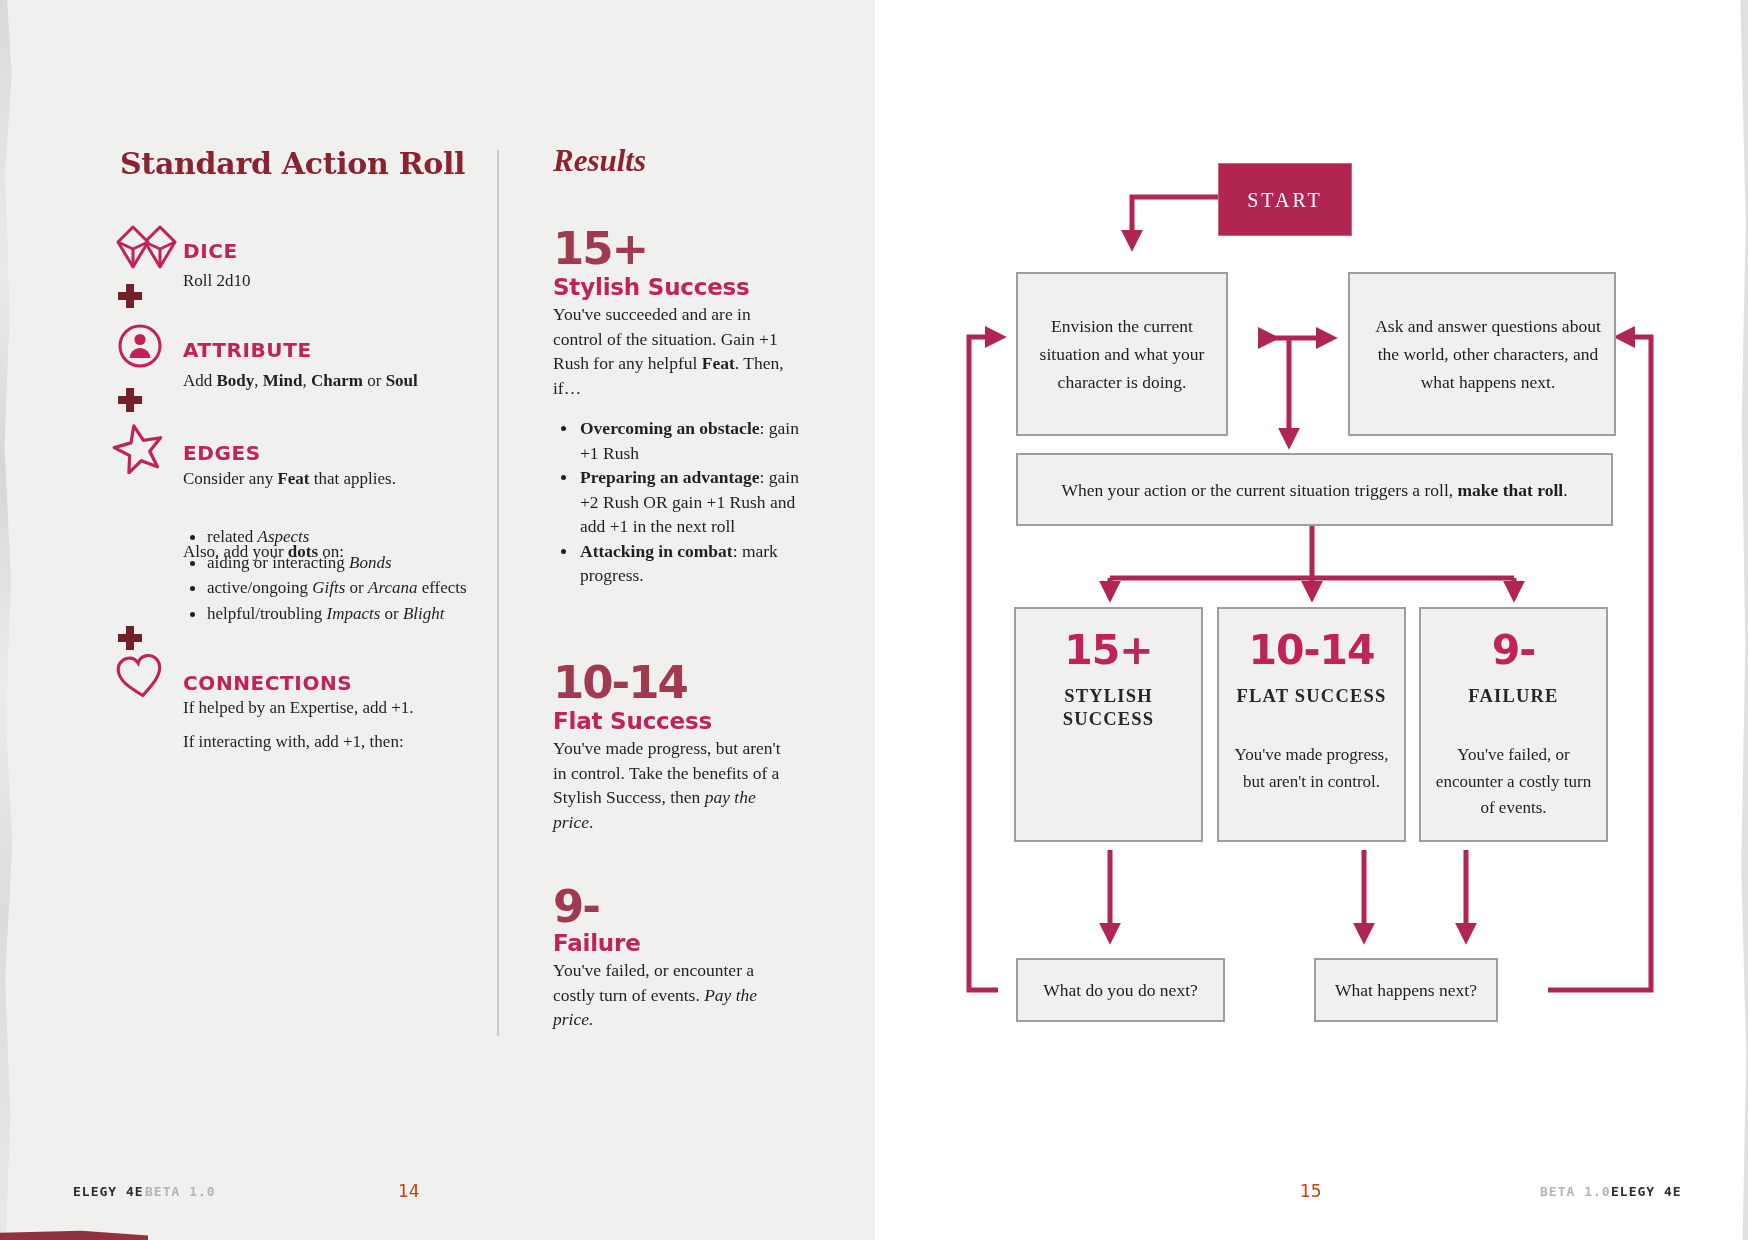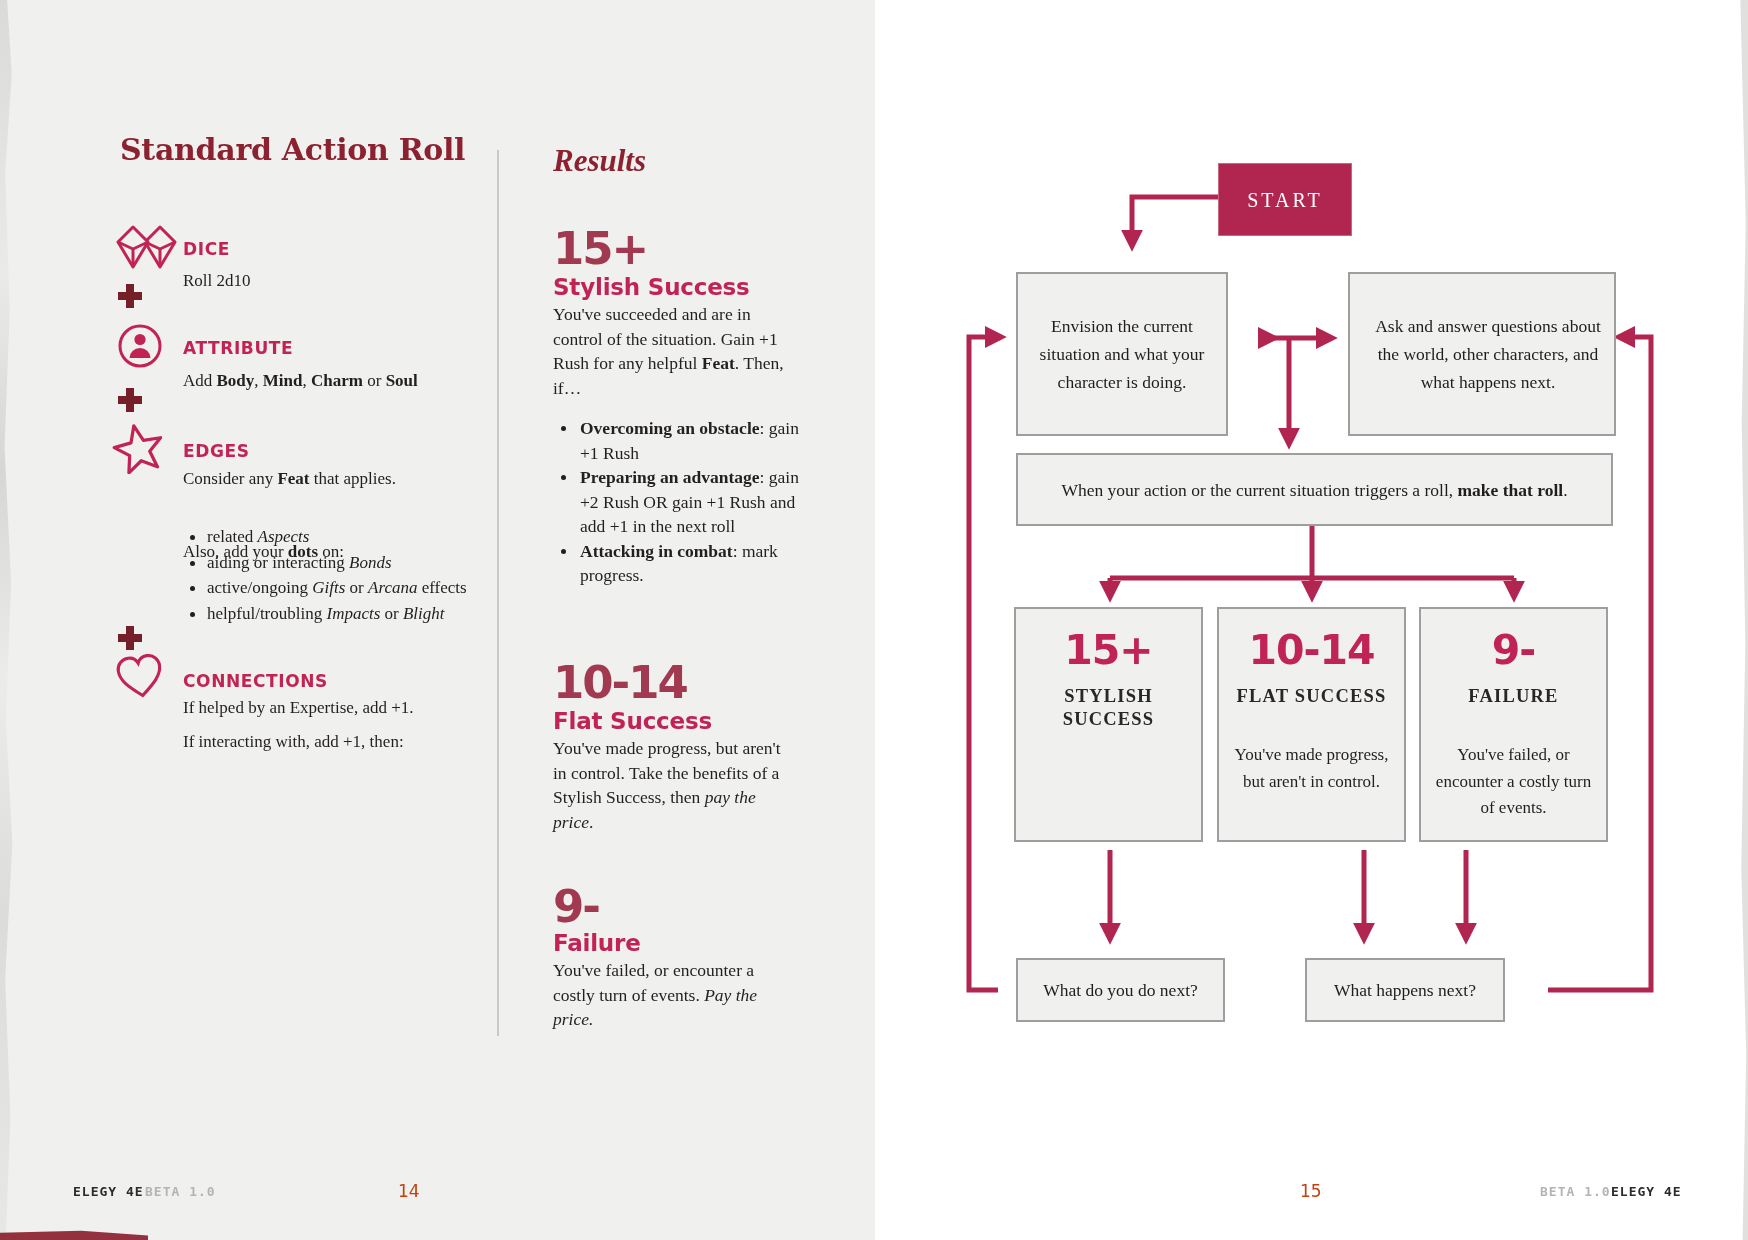--- a/index.html
+++ b/index.html
@@ -18,21 +18,21 @@
     opacity:.85;}
   .edge-right{left:1739px;top:0;width:9px;height:1240px;background:#dedddb;
     clip-path:polygon(15% 0,100% 0,100% 100%,40% 100%,80% 85%,25% 70%,70% 52%,30% 34%,75% 18%);
     opacity:.9;}
   .smudge-bl{left:0;top:1229px;width:148px;height:11px;background:#8c2130;
     clip-path:polygon(0 35%,55% 15%,100% 60%,100% 100%,0 100%);opacity:.92;}
 
   
   .doc-title{font-family:"DejaVu Serif",serif;font-weight:700;font-size:30px;
     letter-spacing:-.3px;color:#8c2130;}
-  .step-label{font-family:"DejaVu Sans",sans-serif;font-weight:700;font-size:17px;
+  .step-label{font-family:"DejaVu Sans",sans-serif;font-weight:700;font-size:20px;
     letter-spacing:.6px;color:#c12355;}
   .body-txt{font-size:17px;line-height:25px;color:#231f20;}
   .b{font-weight:bold;} .i{font-style:italic;}
   .dotlist{list-style:none;margin:0;padding:0;}
   .dotlist li{position:relative;padding-left:24px;white-space:nowrap;}
   .dotlist li::before{content:"";position:absolute;left:7px;top:11px;width:5px;height:5px;
     border-radius:50%;background:#231f20;}
   .plus{width:24px;height:24px;}
   .plus::before{content:"";position:absolute;left:8px;top:0;width:8px;height:24px;background:#752029;}
   .plus::after{content:"";position:absolute;left:0;top:8px;width:24px;height:8px;background:#752029;}
@@ -71,21 +71,21 @@
     letter-spacing:1.2px;color:#2a2526;line-height:23px;margin-top:14px;height:47px;}
   .obody{font-size:17px;line-height:26.5px;padding:0 13px;margin-top:10px;}
 </style>
 </head>
 <body>
 
 <div id="stage">
 
   <div id="page-left" class="abs">
 
-    <div class="abs doc-title" style="left:120px;top:132px;">Standard Action Roll</div>
+    <div class="abs doc-title" style="left:120px;top:146px;">Standard Action Roll</div>
 
     <div class="abs divider" style="left:497px;top:150px;height:886px;"></div>
 
     <svg class="abs" style="left:116px;top:224px;" width="62" height="46" viewBox="0 0 62 46">
       <g fill="#f0f0ee" stroke="#c12355" stroke-width="3" stroke-linejoin="round">
         <polygon points="44,3 59,18 44,43 29,18"></polygon>
         <polyline points="29,18 44,25 59,18" fill="none"></polyline>
         <line x1="44" y1="25" x2="44" y2="43"></line>
         <polygon points="17,3 32,18 17,43 2,18"></polygon>
         <polyline points="2,18 17,25 32,18" fill="none"></polyline>
@@ -214,21 +214,21 @@
     </div>
     <div class="abs obox" style="left:544px;top:607px;width:189px;height:235px;">
       <div class="onum">9-</div>
       <div class="oname">FAILURE</div>
       <div class="obody">You've failed, or encounter a costly turn of events.</div>
     </div>
 
     <div class="abs fbox" style="left:141px;top:958px;width:209px;height:64px;">
       <div class="pad">What do you do next?</div>
     </div>
-    <div class="abs fbox" style="left:430px;top:958px;width:200px;height:64px;">
+    <div class="abs fbox" style="left:439px;top:958px;width:184px;height:64px;">
       <div class="pad">What happens next?</div>
     </div>
 
     <div class="abs pagenum" style="left:425px;top:1181px;">15</div>
     <div class="abs beta" style="left:665px;top:1184px;">BETA 1.0</div>
     <div class="abs brand" style="left:736px;top:1184px;">ELEGY 4E</div>
   </div>
 
   <div class="abs edge-left"></div>
   <div class="abs edge-right"></div>

